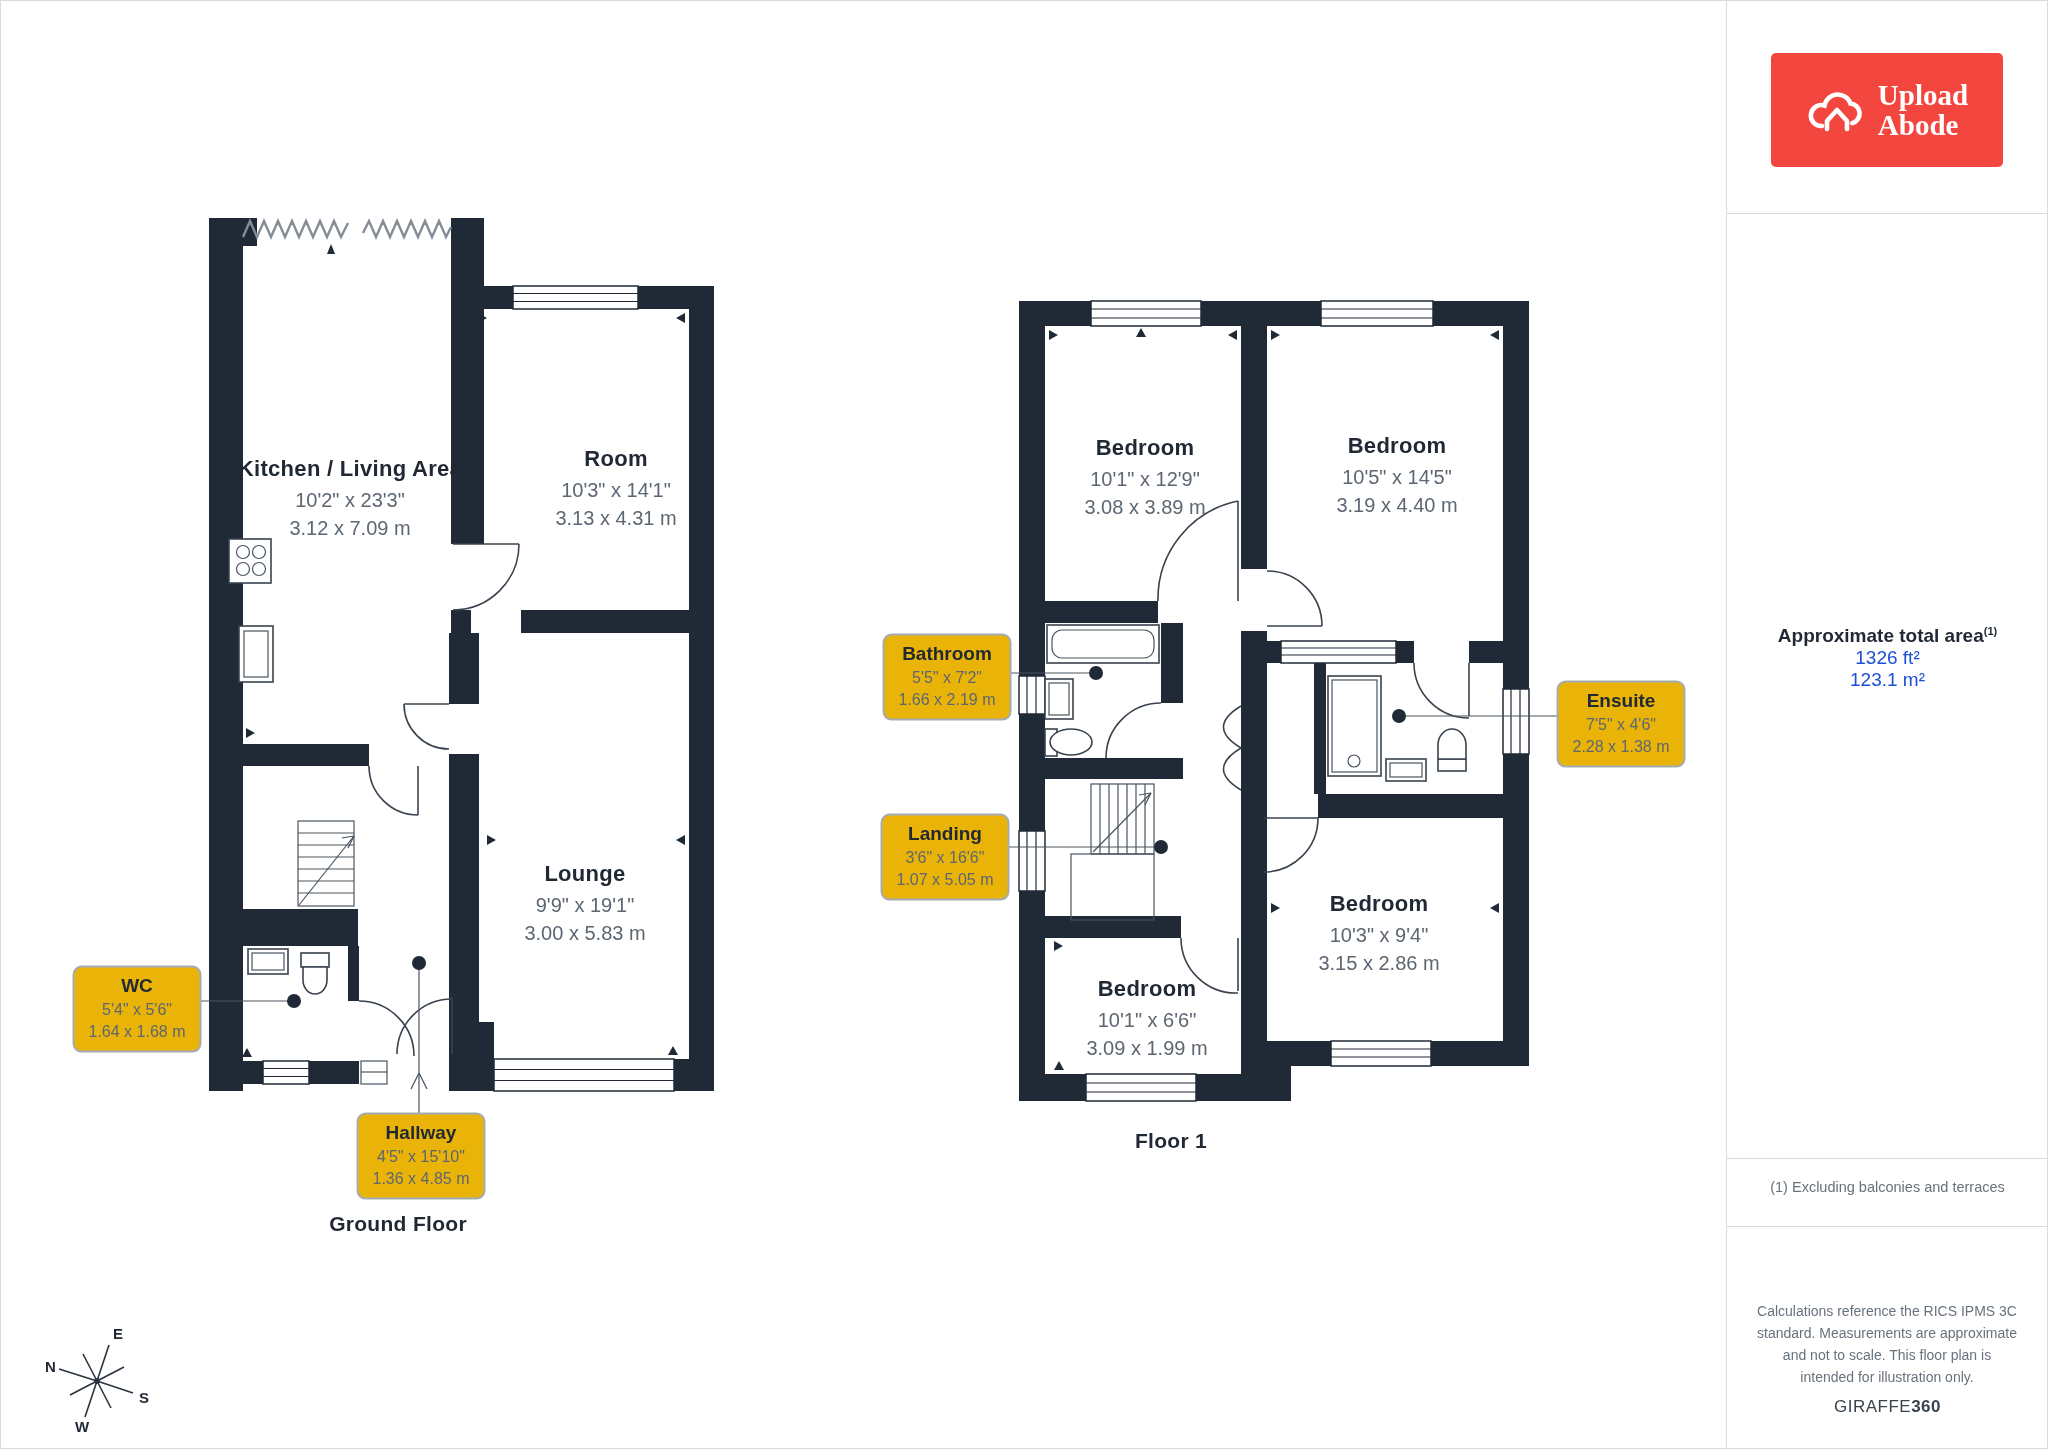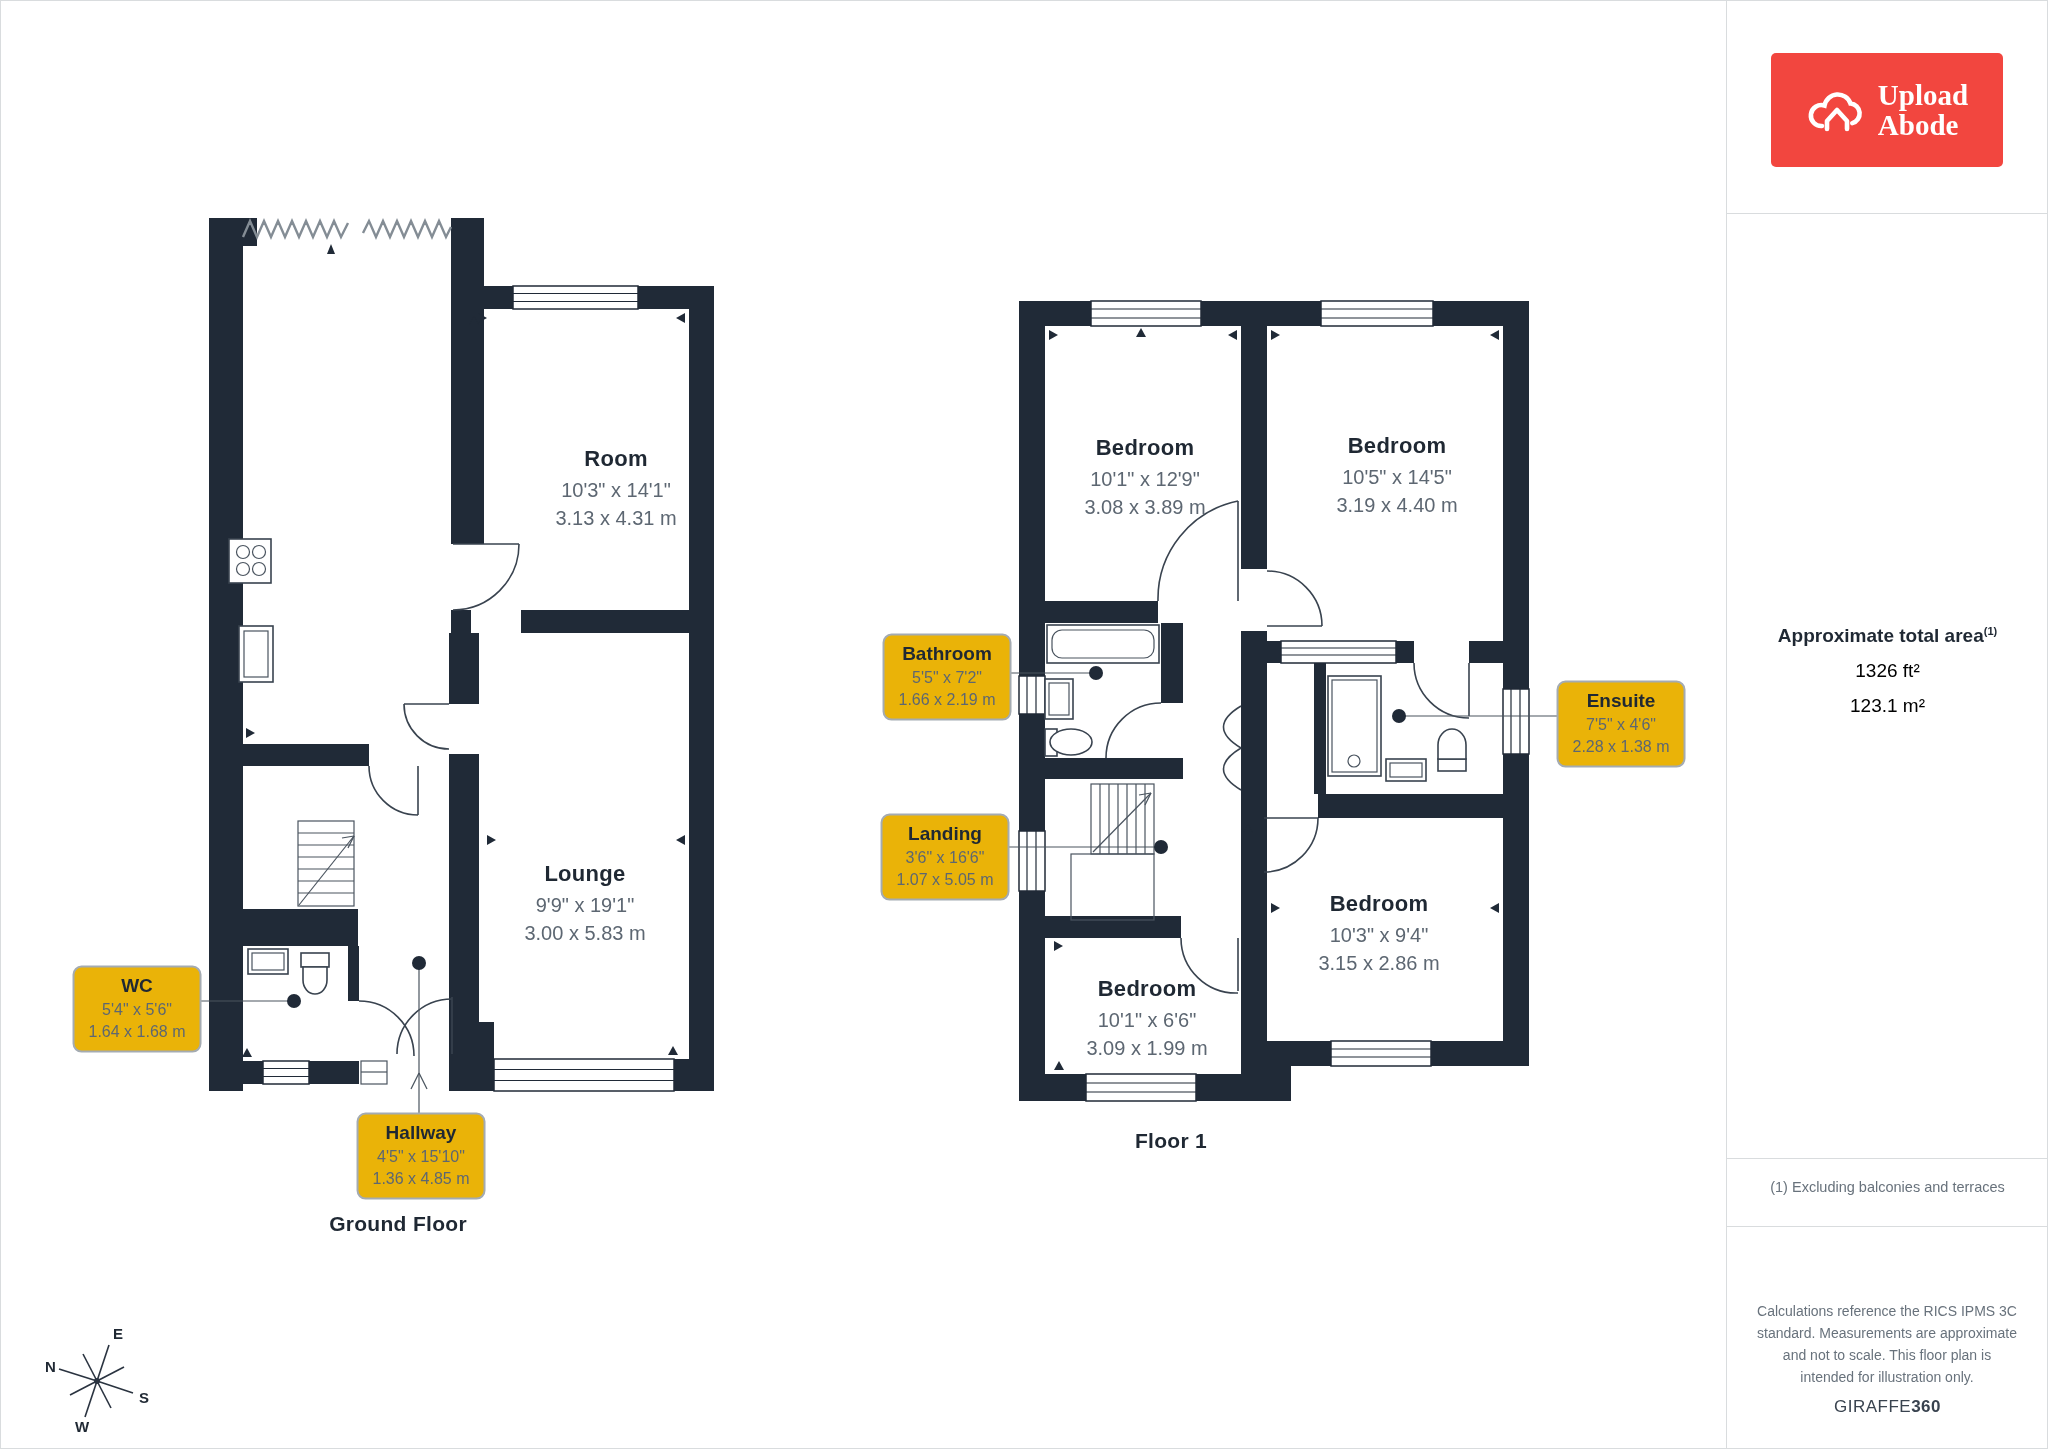--- a/index.html
+++ b/index.html
@@ -25,21 +25,21 @@
   .floor-title{position:absolute;transform:translate(-50%,-50%);font-weight:bold;font-size:21px;
                color:#1f2833;z-index:4;letter-spacing:.3px;}
   .sidebar{position:absolute;left:1725px;top:0;width:321px;height:100%;border-left:1px solid #d9dcde;}
   .sb-divider{position:absolute;left:0;width:100%;height:1px;background:#d9dcde;}
   .logo{position:absolute;left:44px;top:52px;width:232px;height:114px;background:#f2463f;border-radius:5px;
         display:flex;align-items:center;justify-content:center;gap:10px;}
   .logo-text{color:#fff;font-family:Liberation Serif, serif;font-weight:bold;font-size:29px;line-height:1.05;}
   .area-block{position:absolute;left:0;top:624px;width:100%;text-align:center;}
   .area-title{font-weight:bold;font-size:19px;color:#1f2833;}
   .area-title sup{font-size:11px;}
-  .area-val{font-size:19px;color:#000000;margin-top:13px;}
+  .area-val{font-size:19px;color:#1d4ed8;margin-top:0;}
   .footnote{position:absolute;left:0;top:1178px;width:100%;text-align:center;font-size:14.5px;color:#68727c;}
   .disclaimer{position:absolute;left:29px;top:1275px;width:262px;text-align:center;font-size:14px;
               line-height:1.58;color:#68727c;margin-top:24px;}
   .brand{position:absolute;left:0;top:1378px;width:100%;text-align:center;font-size:17px;color:#39434f;
          letter-spacing:.5px;margin-top:18px;}
   .brand b{font-weight:bold;}
   .compass-letter{font-family:"Liberation Sans", sans-serif;font-weight:bold;font-size:15px;fill:#1f2833;}
 </style>
 </head>
 <body>
@@ -240,20 +240,27 @@
     <path class="tri" d="M140,37 L145,46 L135,46 Z"></path>
     <path class="tri" d="M270,39 L279,44 L270,49 Z"></path>
     <path class="tri" d="M498,39 L489,44 L498,49 Z"></path>
     <path class="tri" d="M270,612 L279,617 L270,622 Z"></path>
     <path class="tri" d="M498,612 L489,617 L498,622 Z"></path>
     <path class="tri" d="M53,650 L62,655 L53,660 Z"></path>
     <path class="tri" d="M58,770 L63,779 L53,779 Z"></path>
     <path class="tri" d="M247,533 L252,542 L242,542 Z"></path>
   </svg>
 
+  <div class="room-label" style="left:349px;top:498px;">
+    <div class="rn">Kitchen / Living Area</div>
+    <div class="rd">
+      <div>10'2" x 23'3"</div>
+      <div>3.12 x 7.09 m</div>
+    </div>
+  </div>
   <div class="room-label" style="left:615px;top:488px;">
     <div class="rn">Room</div>
     <div class="rd">
       <div>10'3" x 14'1"</div>
       <div>3.13 x 4.31 m</div>
     </div>
   </div>
   <div class="room-label" style="left:584px;top:903px;">
     <div class="rn">Lounge</div>
     <div class="rd">

